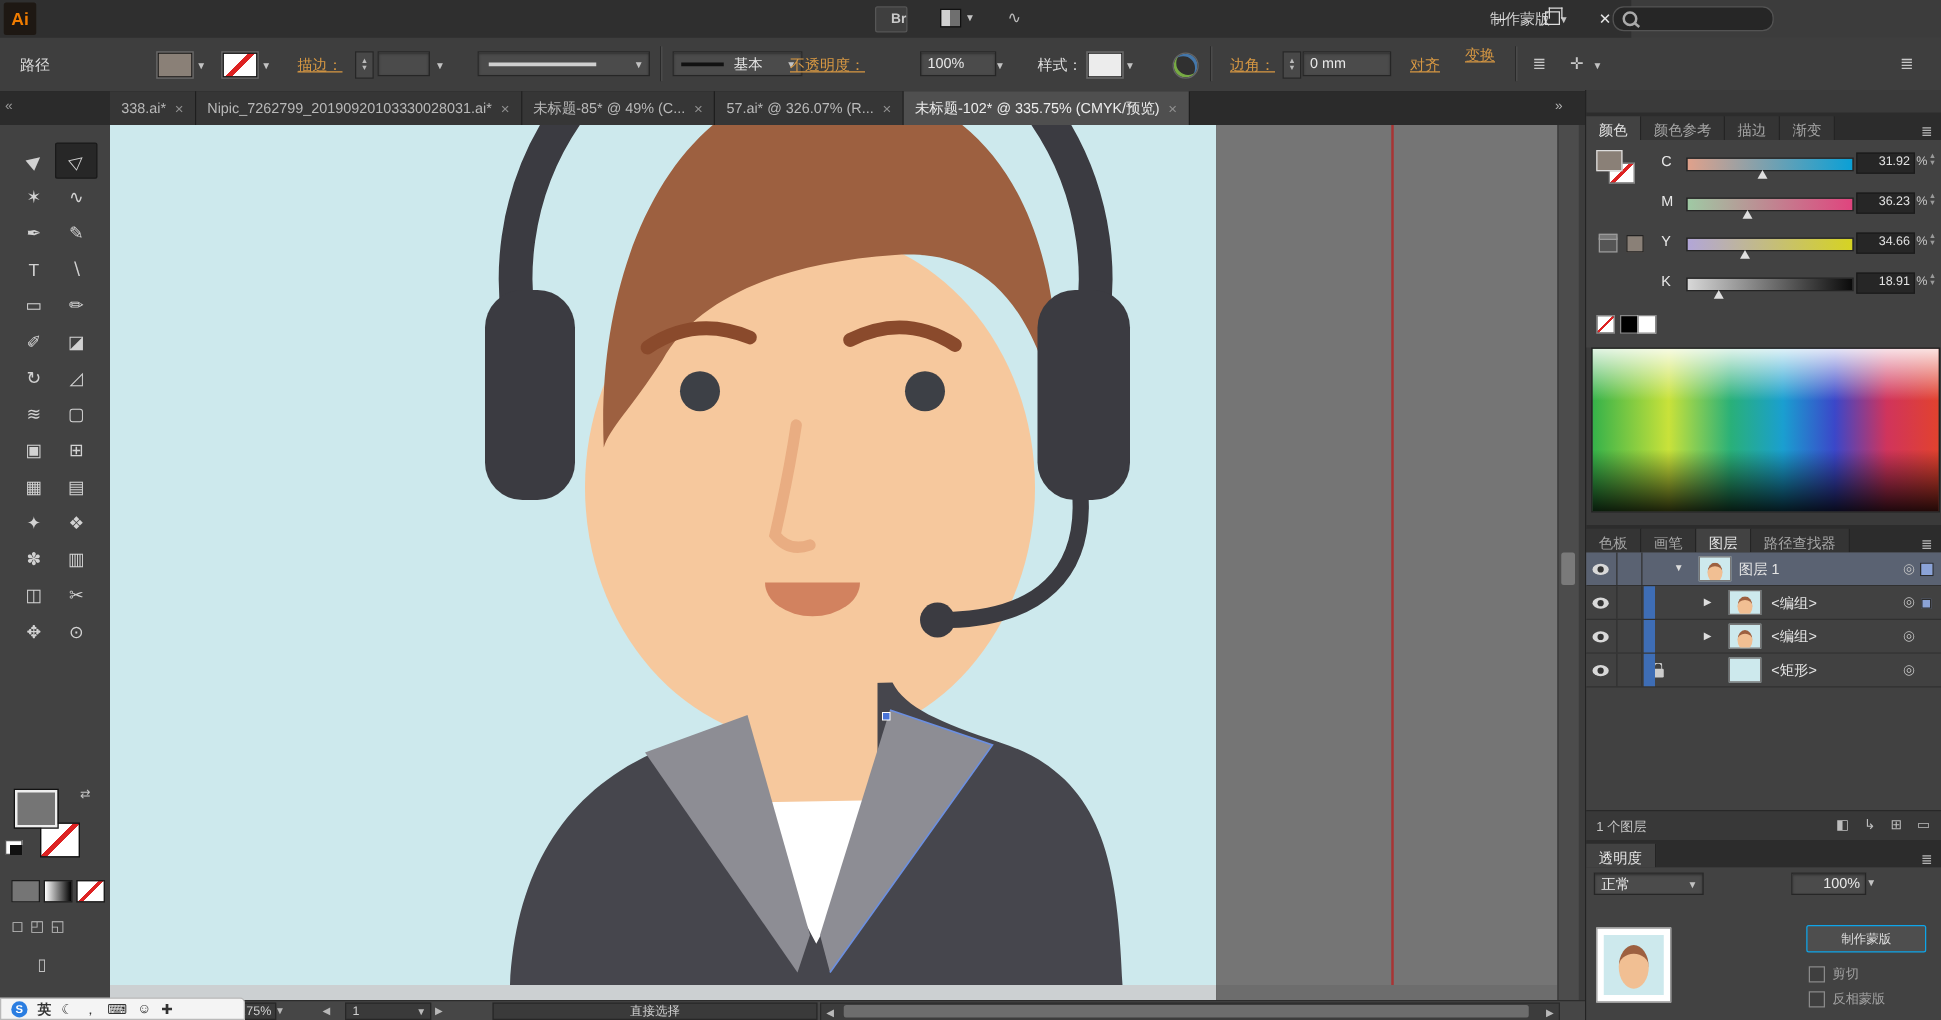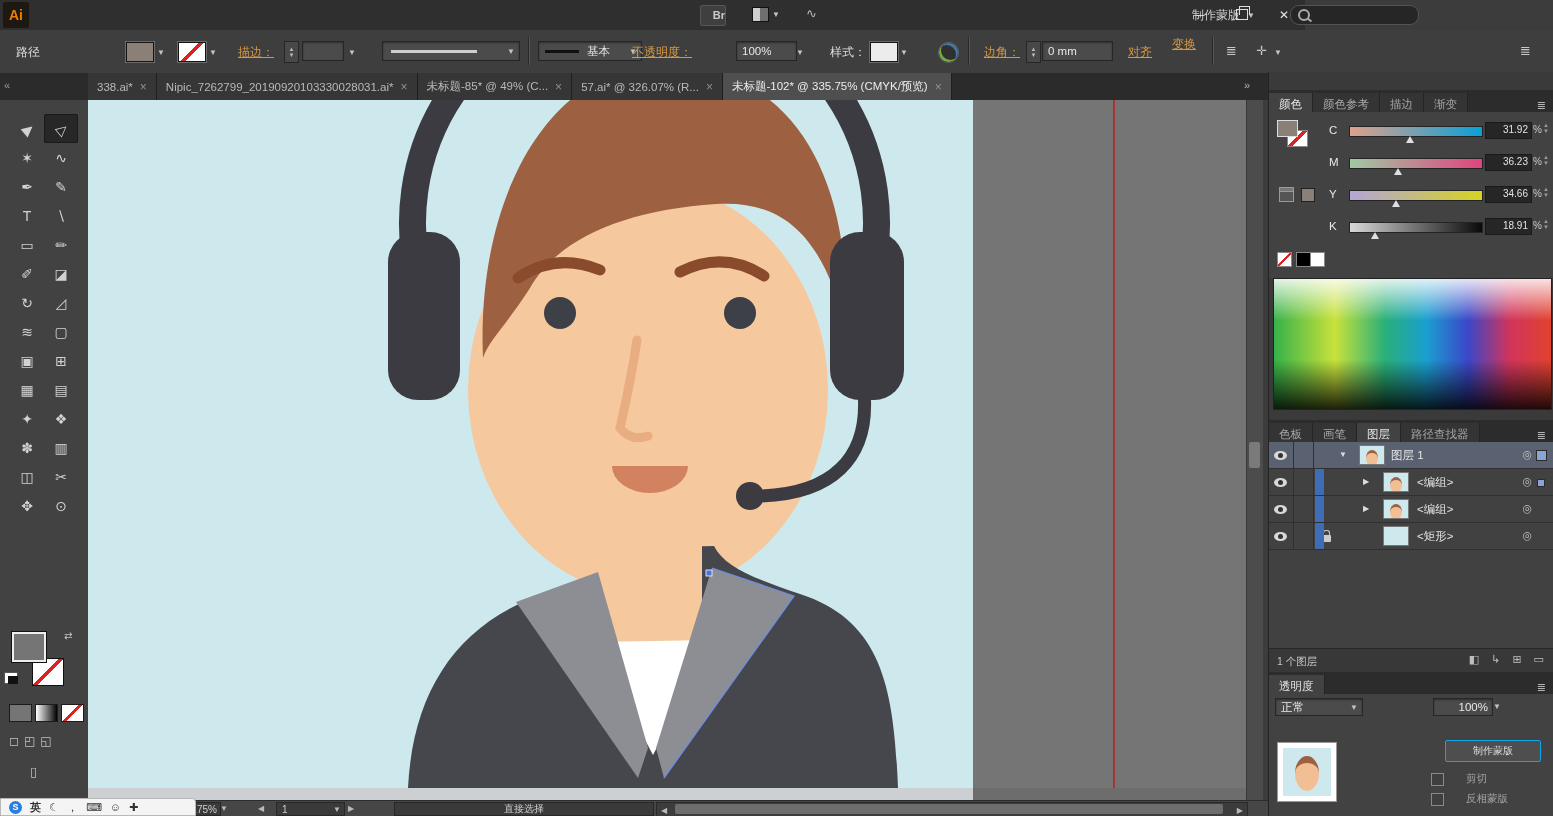--- a/index.html
+++ b/index.html
@@ -173,21 +173,21 @@
   #opacity-box{position:absolute;left:164px;top:4px;width:54px;height:16px}
   #opacity-caret{position:absolute;left:224px;top:8px}
   #trans-body{position:absolute;left:0;top:648px;width:285px;height:96px;background:#424242}
   #mask-thumb{position:absolute;left:8px;top:22px;width:58px;height:58px;background:#fff;border:1px solid #999}
   #mask-thumb .mini{position:absolute;left:5px;top:5px;right:5px;bottom:5px;background:#cde9ed;overflow:hidden}
   #mask-thumb .mini:after{content:"";position:absolute;left:12px;top:8px;width:24px;height:28px;
           border-radius:50%;background:#f1bf93;border-top:7px solid #9d6040}
   #make-mask-btn{position:absolute;left:176px;top:20px;width:94px;height:20px;background:#4e4e4e;
                  border:1px solid #0ea5e9;border-radius:2px;color:#dedede;font-size:10px;
                  display:flex;align-items:center;justify-content:center}
-  .cbrow{position:absolute;left:162px;display:flex;align-items:center;gap:22px;color:#a2a2a2;font-size:10.5px}
+  .cbrow{position:absolute;left:178px;display:flex;align-items:center;gap:6px;color:#a2a2a2;font-size:10.5px}
   .cb-sq{width:11px;height:11px;border:1px solid #8a8a8a;background:#3f3f3f;display:inline-block}
 
   
   #watermark{position:absolute;left:1250px;top:630px;width:303px;height:186px;pointer-events:none;z-index:50}
   #watermark *{position:absolute}
   .paw-pad{left:42px;top:30px;width:34px;height:24px;border-radius:50%;background:rgba(255,255,255,.55)}
   .toe{width:11px;height:11px;border-radius:50%;background:rgba(255,255,255,.55)}
   .wm-arc1{left:98px;top:40px;width:112px;height:70px;border:10px solid transparent;
            border-bottom-color:rgba(255,255,255,.5);border-radius:50%;transform:rotate(-12deg)}
   .wm-arc2{left:198px;top:36px;width:88px;height:72px;border:9px solid transparent;

